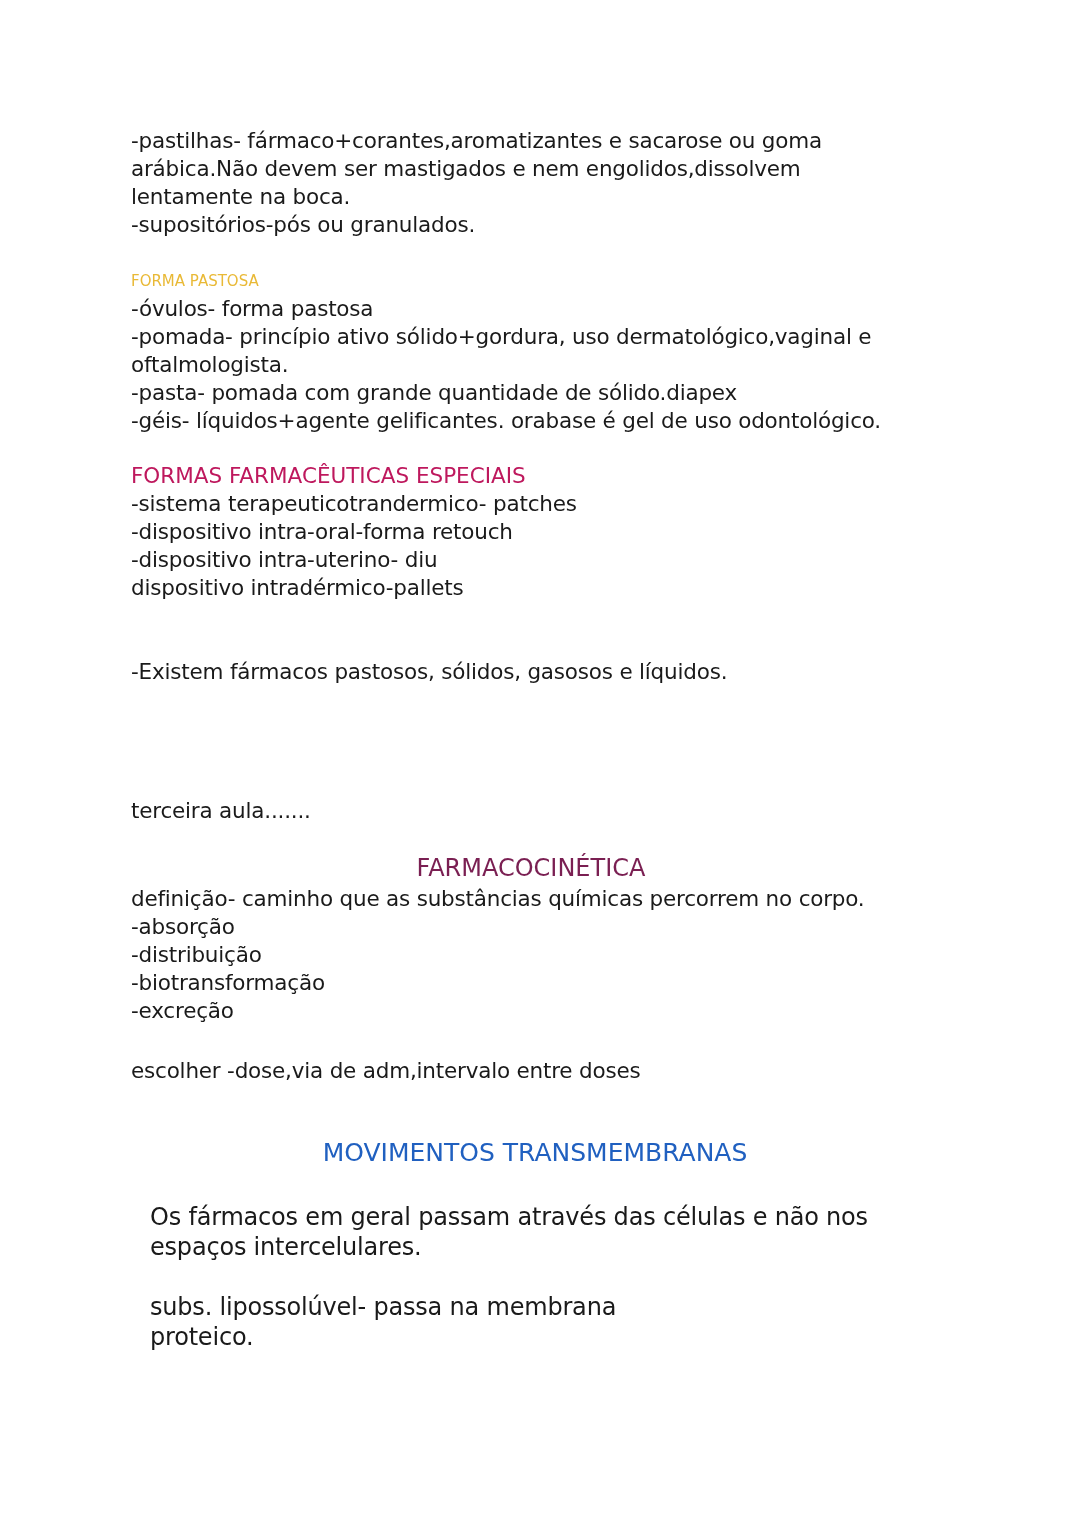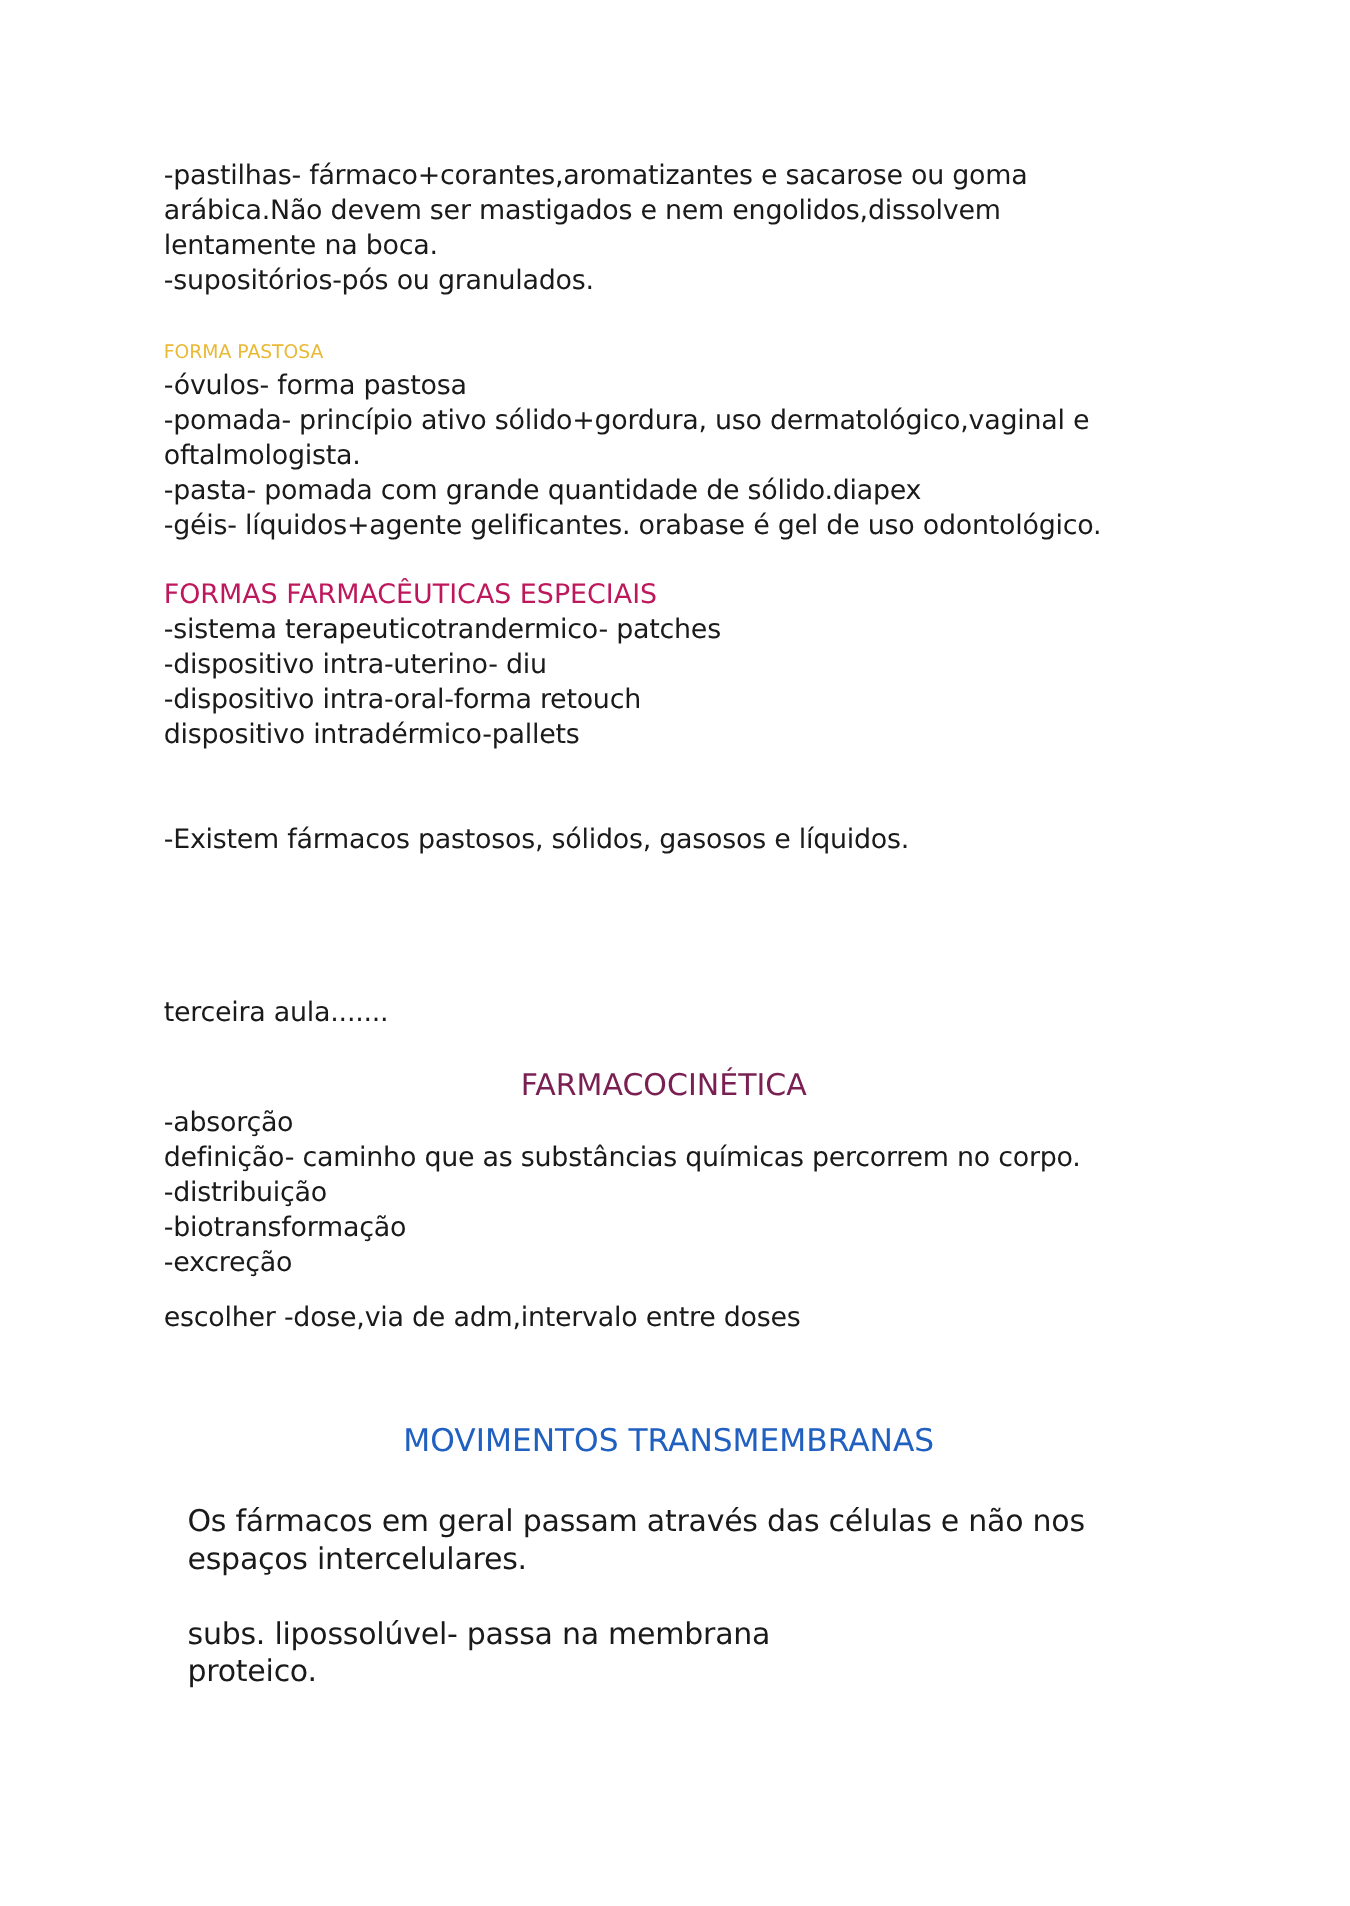--- a/index.html
+++ b/index.html
@@ -31,37 +31,37 @@
     <div class="line">-óvulos- forma pastosa</div>
     <div class="line">-pomada- princípio ativo sólido+gordura, uso dermatológico,vaginal e</div>
     <div class="line">oftalmologista.</div>
     <div class="line">-pasta- pomada com grande quantidade de sólido.diapex</div>
     <div class="line">-géis- líquidos+agente gelificantes. orabase é gel de uso odontológico.</div>
   </div>
 
   <div class="abs" style="top:335px;">
     <div class="h-teal">FORMAS FARMACÊUTICAS ESPECIAIS</div>
     <div class="line">-sistema terapeuticotrandermico- patches</div>
+    <div class="line">-dispositivo intra-oral-forma retouch</div>
     <div class="line">-dispositivo intra-uterino- diu</div>
-    <div class="line">-dispositivo intra-oral-forma retouch</div>
     <div class="line">dispositivo intradérmico-pallets</div>
   </div>
 
   <div class="abs line" style="top:531px;">-Existem fármacos pastosos, sólidos, gasosos e líquidos.</div>
 
   <div class="abs line" style="top:670px;">terceira aula.......</div>
 
   <div class="abs" style="top:724px;">
     <div class="h-purple">FARMACOCINÉTICA</div>
+    <div class="line">definição- caminho que as substâncias químicas percorrem no corpo.</div>
     <div class="line">-absorção</div>
-    <div class="line">definição- caminho que as substâncias químicas percorrem no corpo.</div>
     <div class="line">-distribuição</div>
     <div class="line">-biotransformação</div>
     <div class="line">-excreção</div>
-    <div class="line" style="margin-top:16px;">escolher -dose,via de adm,intervalo entre doses</div>
+    <div class="line" style="margin-top:32px;">escolher -dose,via de adm,intervalo entre doses</div>
   </div>
 
   <div class="abs" style="top:1010px;">
     <div class="h-blue">MOVIMENTOS TRANSMEMBRANAS</div>
     <div style="height:33px;"></div>
     <div class="big">Os fármacos em geral passam através das células e não nos</div>
     <div class="big">espaços intercelulares.</div>
     <div style="height:30px;"></div>
     <div class="big">subs. lipossolúvel- passa na membrana</div>
     <div class="big">proteico.</div>

